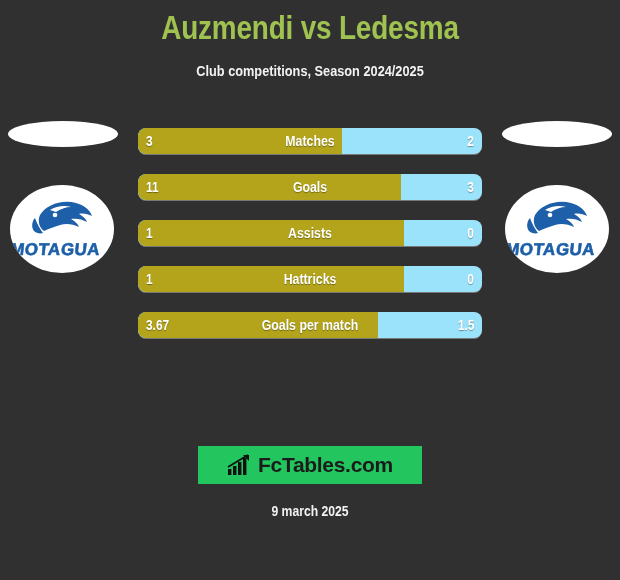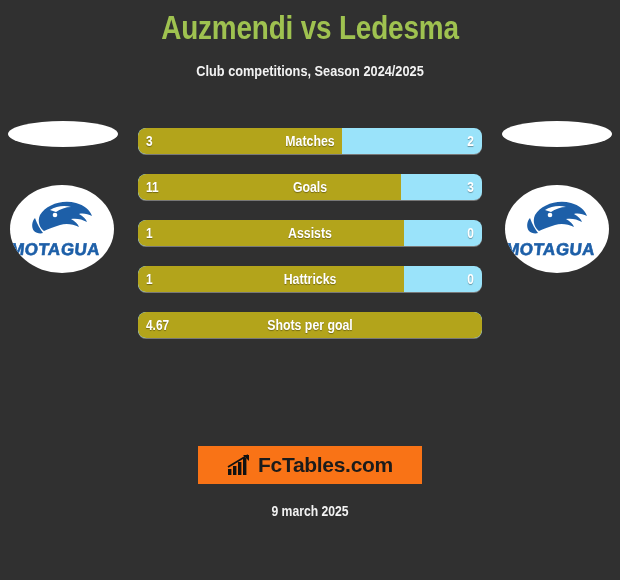--- a/index.html
+++ b/index.html
@@ -125,21 +125,21 @@
     white-space: nowrap;
   }
 
   
   .brand {
     position: absolute;
     left: 198px;
     top: 446px;
     width: 224px;
     height: 38px;
-    background: #f97316;
+    background: #22c55e;
     display: flex;
     align-items: center;
     justify-content: center;
     gap: 5px;
   }
   .brand-icon { width: 26px; height: 22px; display: block; }
   .brand-text {
     color: #1b1b1b;
     font-size: 21px;
     font-weight: bold;
@@ -225,27 +225,27 @@
       <div class="val away">0</div>
     </div>
 
     <div class="stat-row">
       <div class="fill-home" style="width: 77.3%;"></div>
       <div class="val home">1</div>
       <div class="label">Hattricks</div>
       <div class="val away">0</div>
     </div>
 
-
-    <div class="stat-row">
-      <div class="fill-home full" style="width: 100%;"></div>
-      <div class="val home">4.67</div>
-      <div class="label">Shots per goal</div>
-      <div class="val away"></div>
-    </div>
+    <div class="stat-row">
+      <div class="fill-home" style="width: 69.8%;"></div>
+      <div class="val home">3.67</div>
+      <div class="label">Goals per match</div>
+      <div class="val away">1.5</div>
+    </div>
+
 
 
   </div>
 
   <div class="brand">
     <svg class="brand-icon" viewBox="0 0 26 22" xmlns="http://www.w3.org/2000/svg">
       <rect x="1" y="15" width="3.4" height="6" fill="#111111"></rect>
       <rect x="6" y="12" width="3.4" height="9" fill="#111111"></rect>
       <rect x="11" y="8" width="3.4" height="13" fill="#111111"></rect>
       <rect x="16" y="4" width="3.4" height="17" fill="#111111"></rect>

